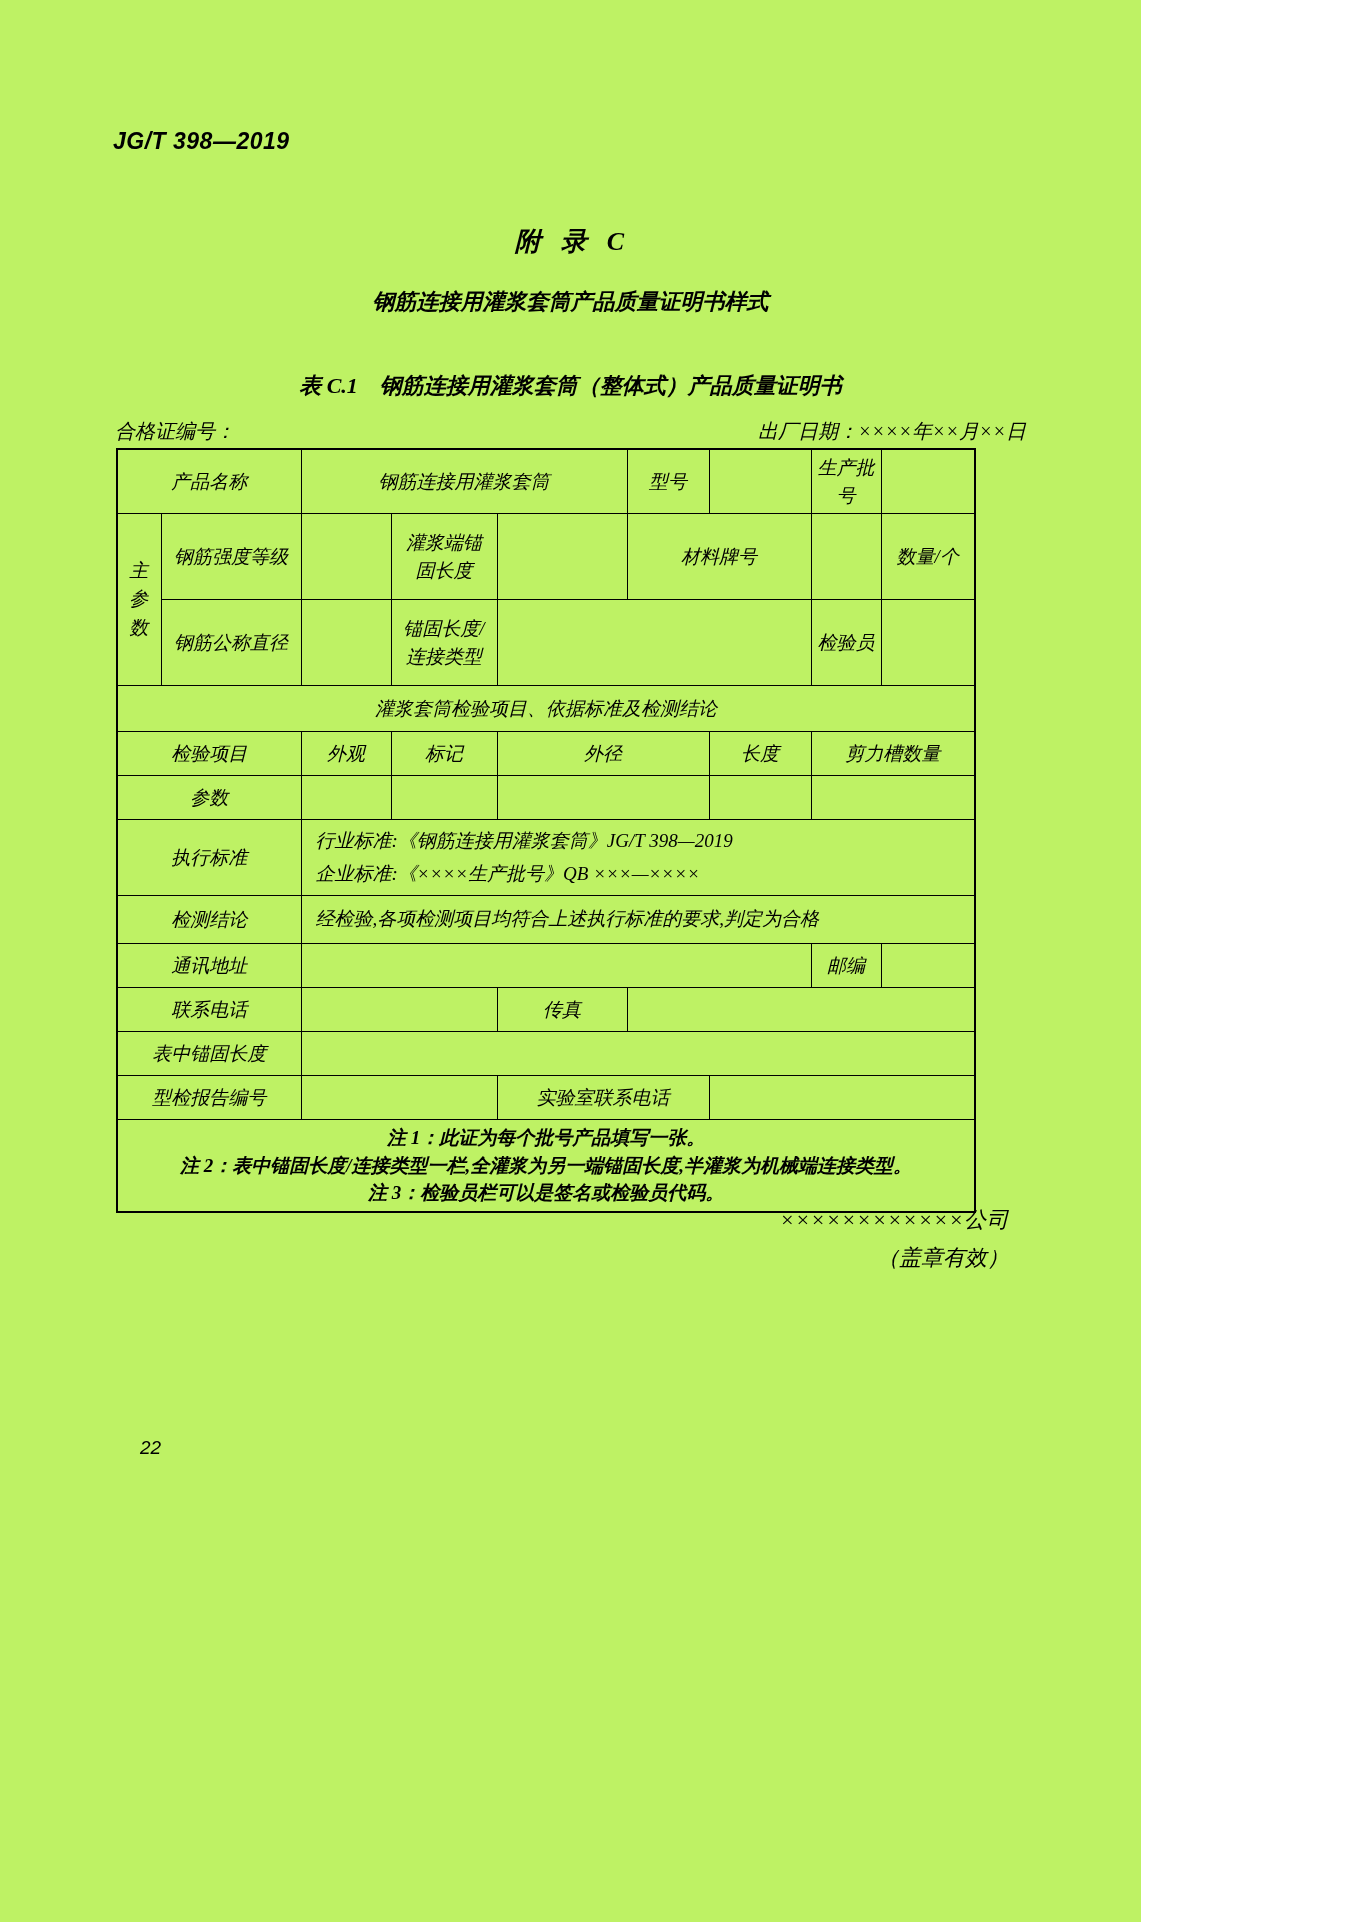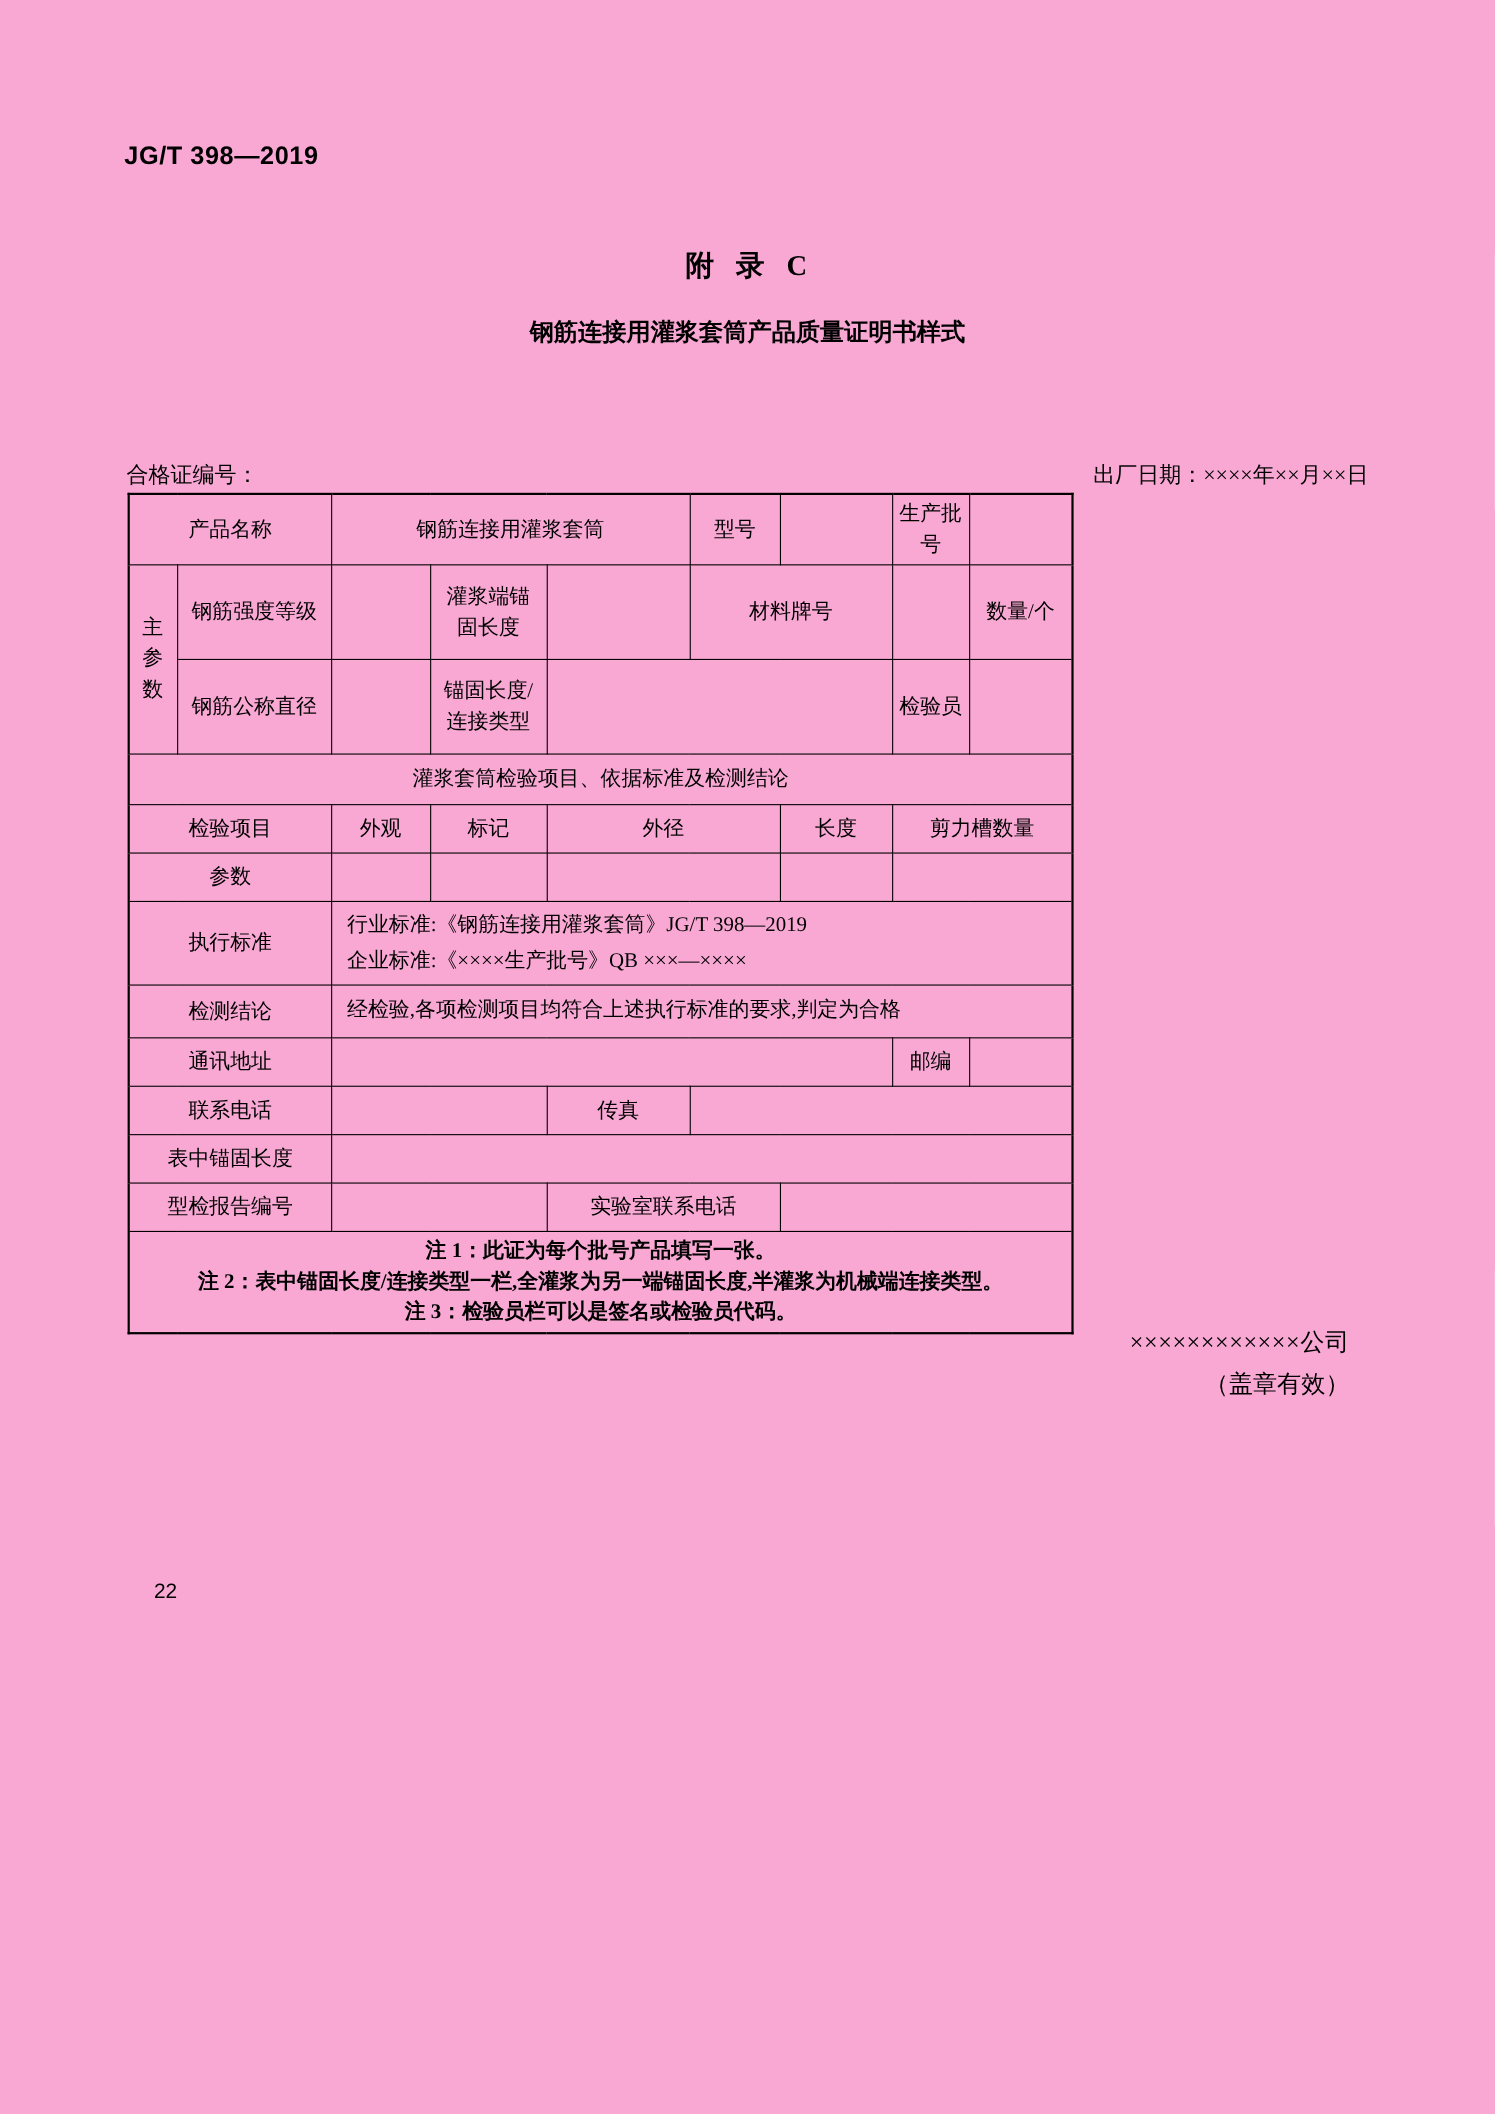--- a/index.html
+++ b/index.html
@@ -6,25 +6,26 @@
     margin: 0;
     padding: 0;
     background: #ffffff;
   }
   body {
     font-family: "Liberation Serif", "DejaVu Serif", serif;
     color: #000000;
   }
   .page {
     position: relative;
-    width: 1359px;
+    width: 1141px;
     height: 1922px;
-    background: #f9a8d4;
+    background: #bef264;
     box-sizing: border-box;
     overflow: hidden;
+    font-style: italic;
   }
 
   
   .running-header {
     position: absolute;
     left: 113px;
     top: 128px;
     font-size: 23px;
     letter-spacing: 0.5px;
     font-family: "Liberation Sans", sans-serif;
@@ -164,20 +165,21 @@
 
   <div class="running-header">JG/T 398—2019</div>
 
   <div class="annex-title">
     <span>附</span><span class="sp"></span><span>录</span><span class="sp"></span><span>C</span>
   </div>
 
   <div class="annex-sub2">钢筋连接用灌浆套筒产品质量证明书样式</div>
 
 
+  <div class="table-caption">表 C.1　钢筋连接用灌浆套筒（整体式）产品质量证明书</div>
 
   <div class="meta-row">
     <span>合格证编号：</span>
     <span>出厂日期：××××年××月××日</span>
   </div>
 
   <table class="cert-table">
     <colgroup>
       <col style="width:44px">
       <col style="width:140px">

